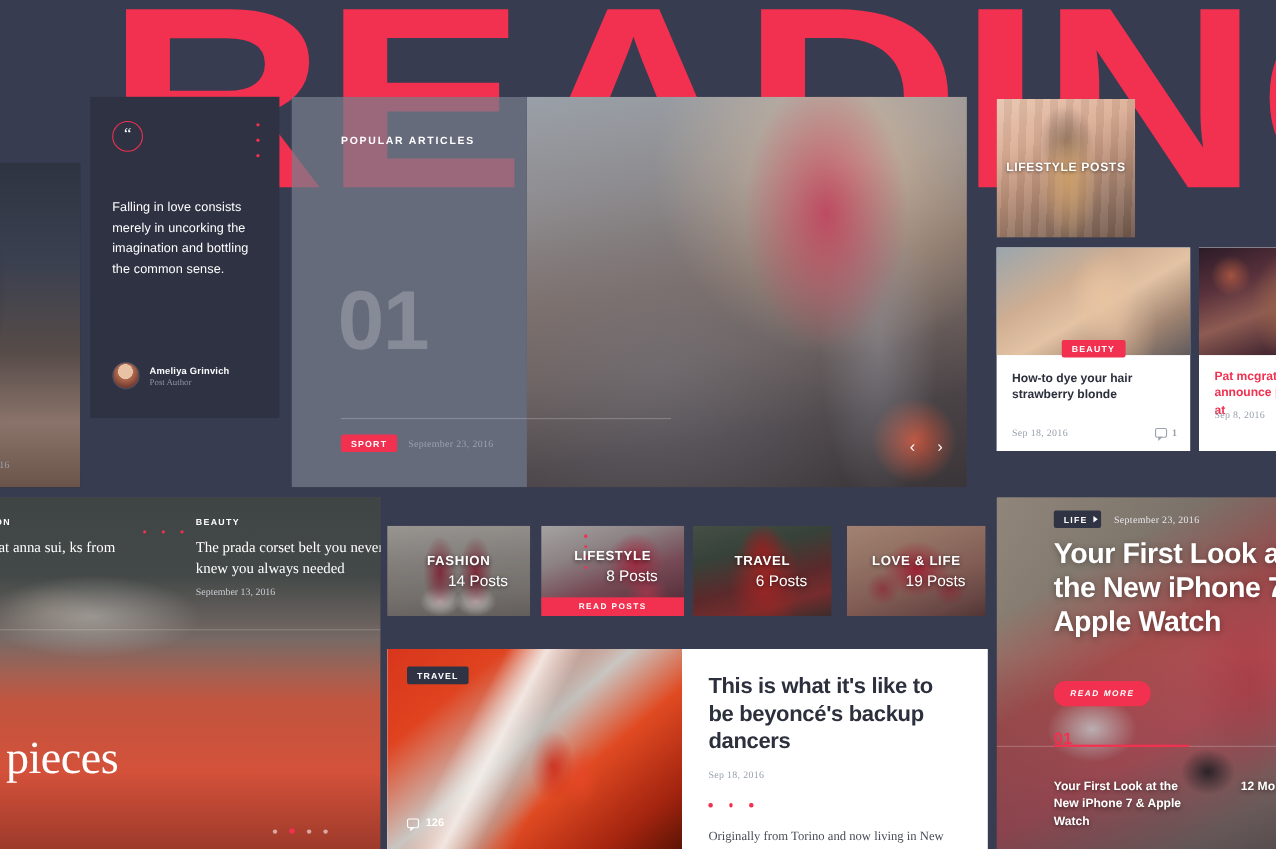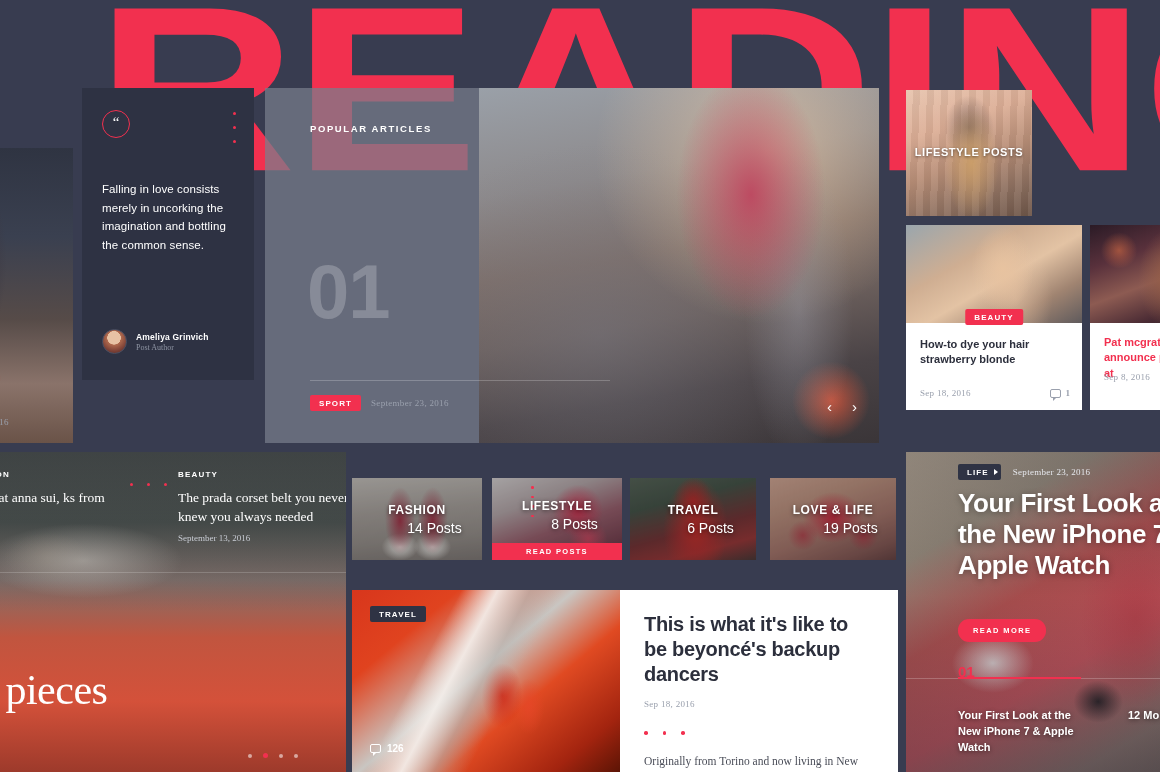--- a/index.html
+++ b/index.html
@@ -331,21 +331,21 @@
   
   .iphone {
     position:absolute; left:906px; top:452px; width:310px; height:320px;
     overflow:hidden; z-index:5;
   }
   .ip-shade { position:absolute; inset:0; background:linear-gradient(180deg, rgba(40,44,58,.28) 0%, rgba(40,44,58,.12) 45%, rgba(40,44,58,.42) 100%); }
   .ip-top { position:absolute; left:52px; top:12px; display:flex; align-items:center; gap:12px; }
   .ip-title { position:absolute; left:52px; top:36px; right:10px; color:#fff; font-size:26px; font-weight:bold; line-height:1.2; letter-spacing:-.4px; text-shadow:0 1px 6px rgba(0,0,0,.35); }
   .ip-btn {
     position:absolute; left:52px; top:167px; background:#f2304f; color:#fff;
-    font-size:7.5px; font-weight:bold; letter-spacing:1.4px; padding:7px 15px; border-radius:11px; cursor:pointer;
+    font-size:7.5px; font-weight:bold; letter-spacing:1.4px; padding:7px 15px; border-radius:11px; cursor:pointer;font-style:italic;
   }
   .ip-th { color:#fff; font-size:11px; font-weight:bold; line-height:1.45; width:120px; text-shadow:0 1px 4px rgba(0,0,0,.5); }
 
   .cmt-ico { display:inline-block; width:11px; height:9px; border:1.2px solid currentColor; border-radius:2px; position:relative; }
   .cmt-ico::after { content:""; position:absolute; left:2px; bottom:-4px; border-top:4px solid currentColor; border-right:4px solid transparent; }
 </style>
 </head>
 <body>
 
 <div class="stage">

